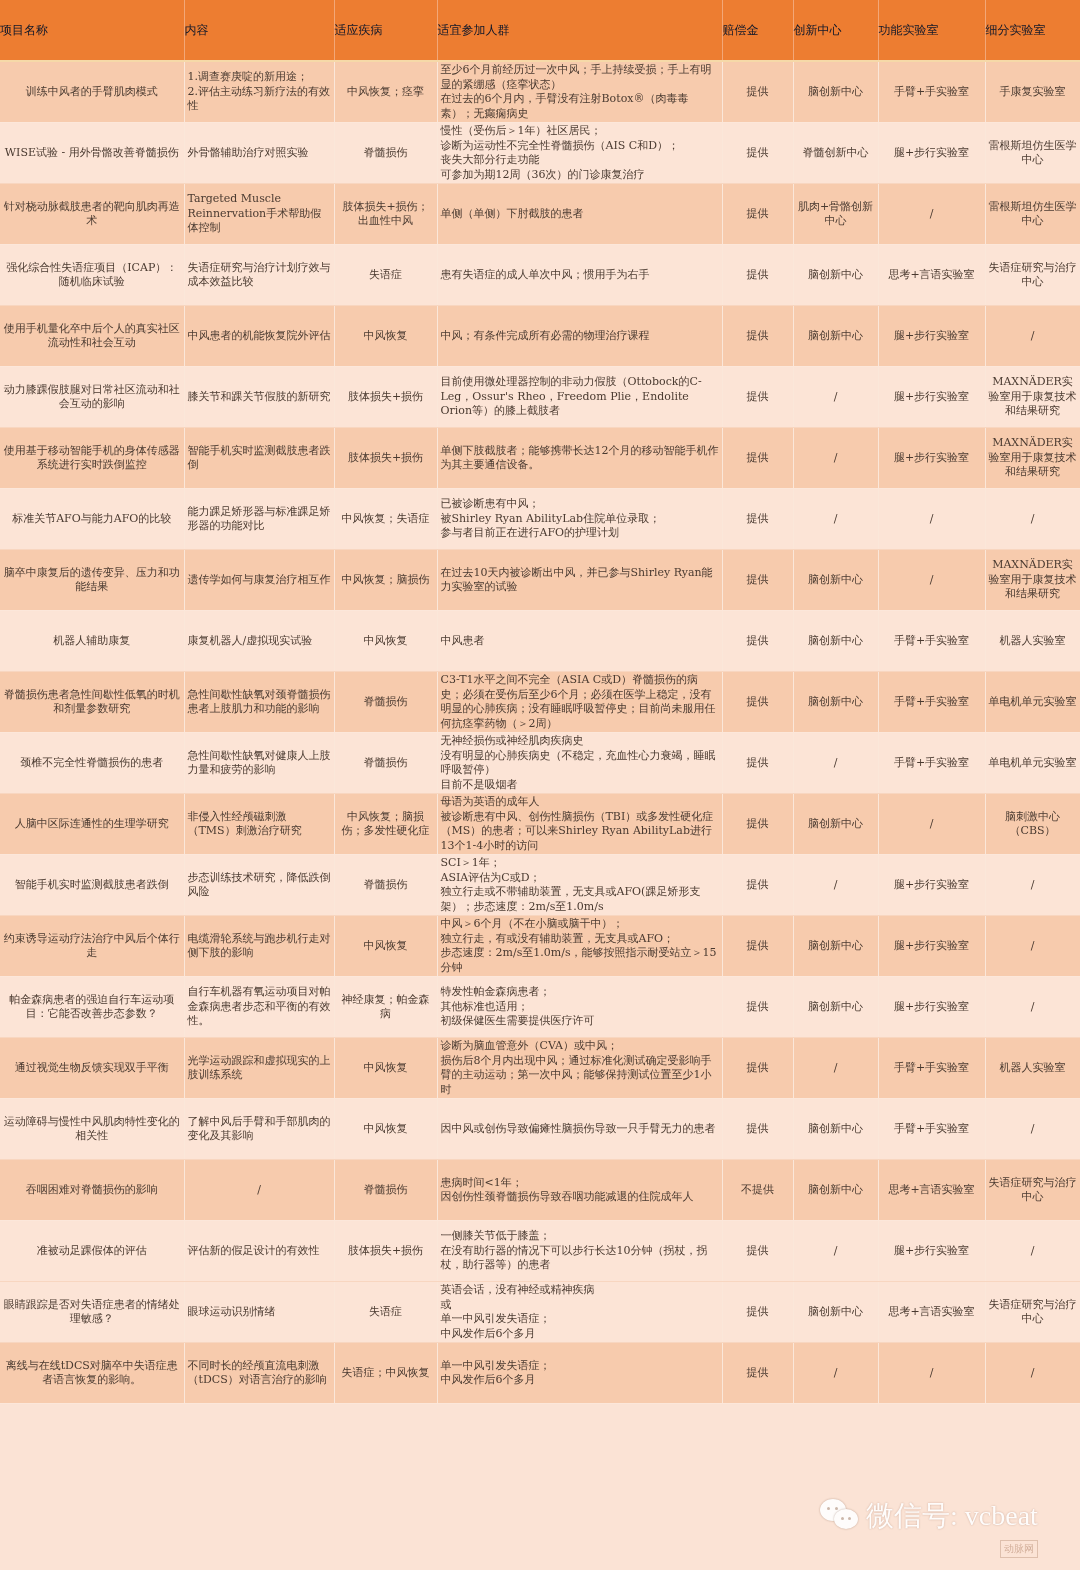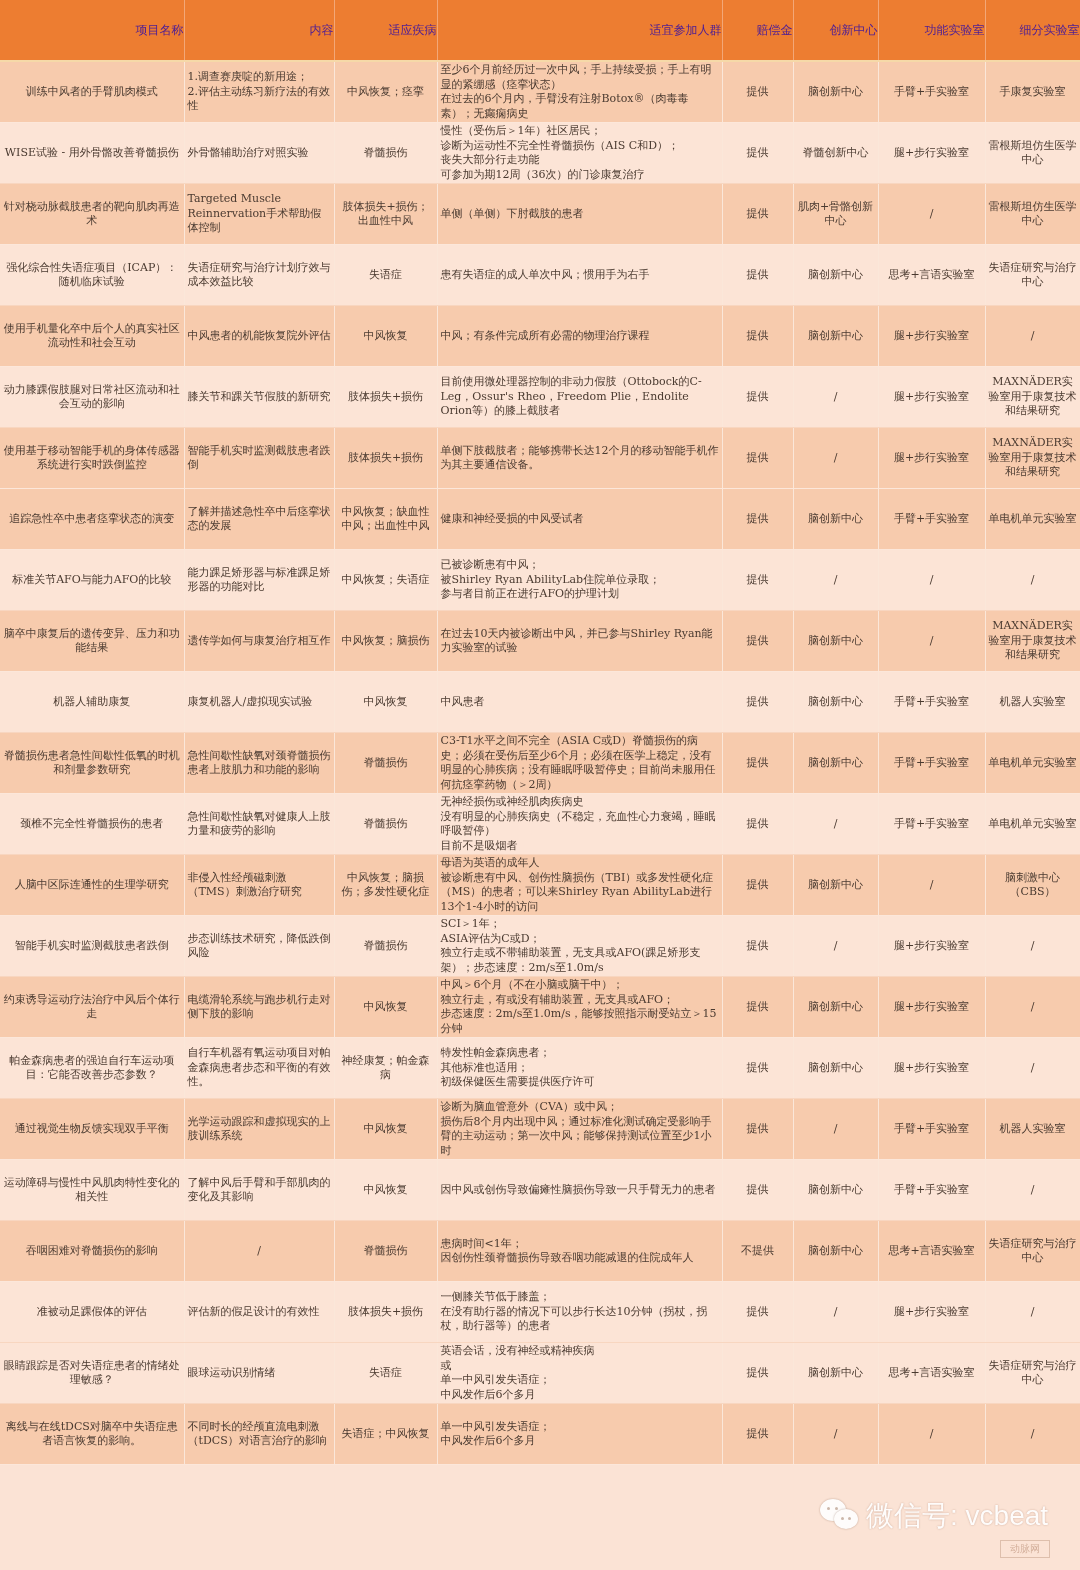--- a/index.html
+++ b/index.html
@@ -1,34 +1,34 @@
 <!DOCTYPE html>
 <html><head>
 <meta charset="utf-8">
 <style>
   html, body { margin:0; padding:0; }
   body { width:1080px; height:1570px; overflow:hidden; background:#fbe3d5; font-family:"DejaVu Serif","Liberation Serif",serif; position:relative; }
   table { border-collapse:collapse; width:1080px; table-layout:fixed; }
   col.c1{width:184px} col.c2{width:150px} col.c3{width:103px} col.c4{width:285px}
   col.c5{width:71px} col.c6{width:85px} col.c7{width:107px} col.c8{width:95px}
-  th { background:#ed7d31; color:#4c1d95; font-weight:normal; font-size:12px; height:60px; border-right:1px solid #f3a777; border-bottom:2px solid #f6d9a8; text-align:right; padding:0; }
+  th { background:#ed7d31; color:#0f172a; font-weight:normal; font-size:12px; height:60px; border-right:1px solid #f3a777; border-bottom:2px solid #f6d9a8; text-align:left; padding:0; }
   td { font-size:11px; line-height:14.5px; color:#4a3a30; border-right:1px solid #fbe7d9; height:58px; padding:1px 3px; vertical-align:middle; overflow:hidden; }
   tr.dark td { background:#f7cbad; }
   tr.light td { background:#fce4d6; }
   tr.dark td { border-bottom:1px solid #fce7da; }
   tr.light td { border-bottom:1px solid #f8d6c0; }
   td.center { text-align:center; }
   td.left { text-align:left; white-space:pre-line; }
-  .watermark { position:absolute; left:820px; top:1497px; display:flex; align-items:center; gap:6px; color:#ffffff; font-family:Liberation Sans, sans-serif; font-size:28px; opacity:0.92; text-shadow:0 0 2px rgba(150,100,80,0.5); }
+  .watermark { position:absolute; left:820px; top:1497px; display:flex; align-items:center; gap:6px; color:#ffffff; font-family:Liberation Serif, serif; font-size:28px; opacity:0.92; text-shadow:0 0 2px rgba(150,100,80,0.5); }
   .wm-icon { position:relative; width:40px; height:34px; }
   .bubble { position:absolute; background:#fff; border-radius:50%; box-shadow:0 0 2px rgba(120,80,60,0.5); }
   .b1 { left:0; top:0; width:26px; height:22px; }
   .b2 { left:14px; top:10px; width:24px; height:20px; }
   .dot { position:absolute; width:3px; height:3px; border-radius:50%; background:#c8b4a8; }
-  .logo { position:absolute; left:1000px; top:1540px; font-size:10px; color:#c9a28c; font-family:"DejaVu Sans",sans-serif; opacity:0.8; border:1px solid #d7b7a2; padding:1px 9px; }
+  .logo { position:absolute; left:1000px; top:1540px; font-size:10px; color:#c9a28c; font-family:"DejaVu Sans",sans-serif; opacity:0.8; border:1px solid #d7b7a2; padding:1px 3px; }
 </style>
 </head>
 <body>
 
 <table>
   <colgroup>
     <col class="c1">
       <col class="c2">
       <col class="c3">
       <col class="c4">
@@ -118,30 +118,20 @@
       <tr class="dark">
         <td class="center">使用基于移动智能手机的身体传感器系统进行实时跌倒监控</td>
         <td class="left">智能手机实时监测截肢患者跌倒</td>
         <td class="center">肢体损失+损伤</td>
         <td class="left">单侧下肢截肢者；能够携带长达12个月的移动智能手机作为其主要通信设备。</td>
         <td class="center">提供</td>
         <td class="center">/</td>
         <td class="center">腿+步行实验室</td>
         <td class="center">MAXNÄDER实验室用于康复技术和结果研究</td>
       </tr>
-      <tr class="dark">
-        <td class="center">追踪急性卒中患者痉挛状态的演变</td>
-        <td class="left">了解并描述急性卒中后痉挛状态的发展</td>
-        <td class="center">中风恢复；缺血性中风；出血性中风</td>
-        <td class="left">健康和神经受损的中风受试者</td>
-        <td class="center">提供</td>
-        <td class="center">脑创新中心</td>
-        <td class="center">手臂+手实验室</td>
-        <td class="center">单电机单元实验室</td>
-      </tr>
       <tr class="light">
         <td class="center">标准关节AFO与能力AFO的比较</td>
         <td class="left">能力踝足矫形器与标准踝足矫形器的功能对比</td>
         <td class="center">中风恢复；失语症</td>
         <td class="left">已被诊断患有中风；
 被Shirley Ryan AbilityLab住院单位录取；
 参与者目前正在进行AFO的护理计划</td>
         <td class="center">提供</td>
         <td class="center">/</td>
         <td class="center">/</td>

